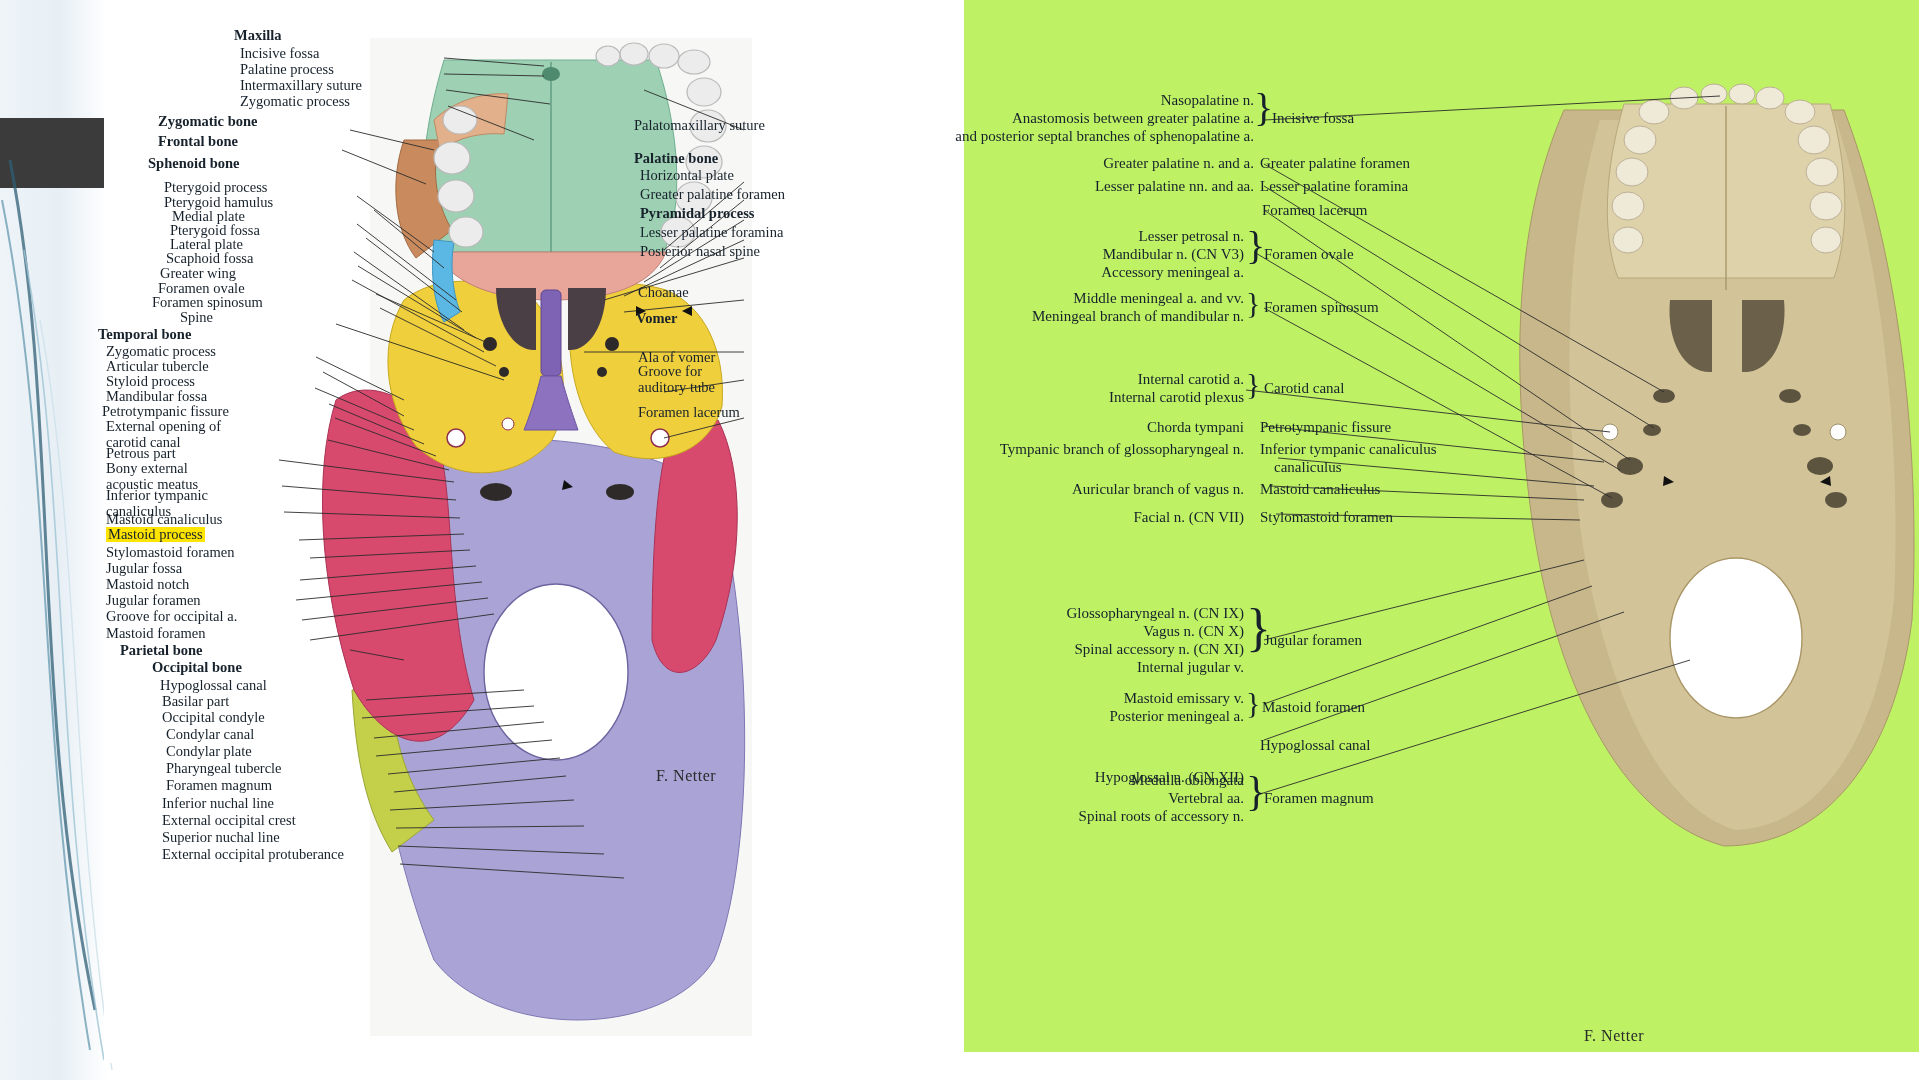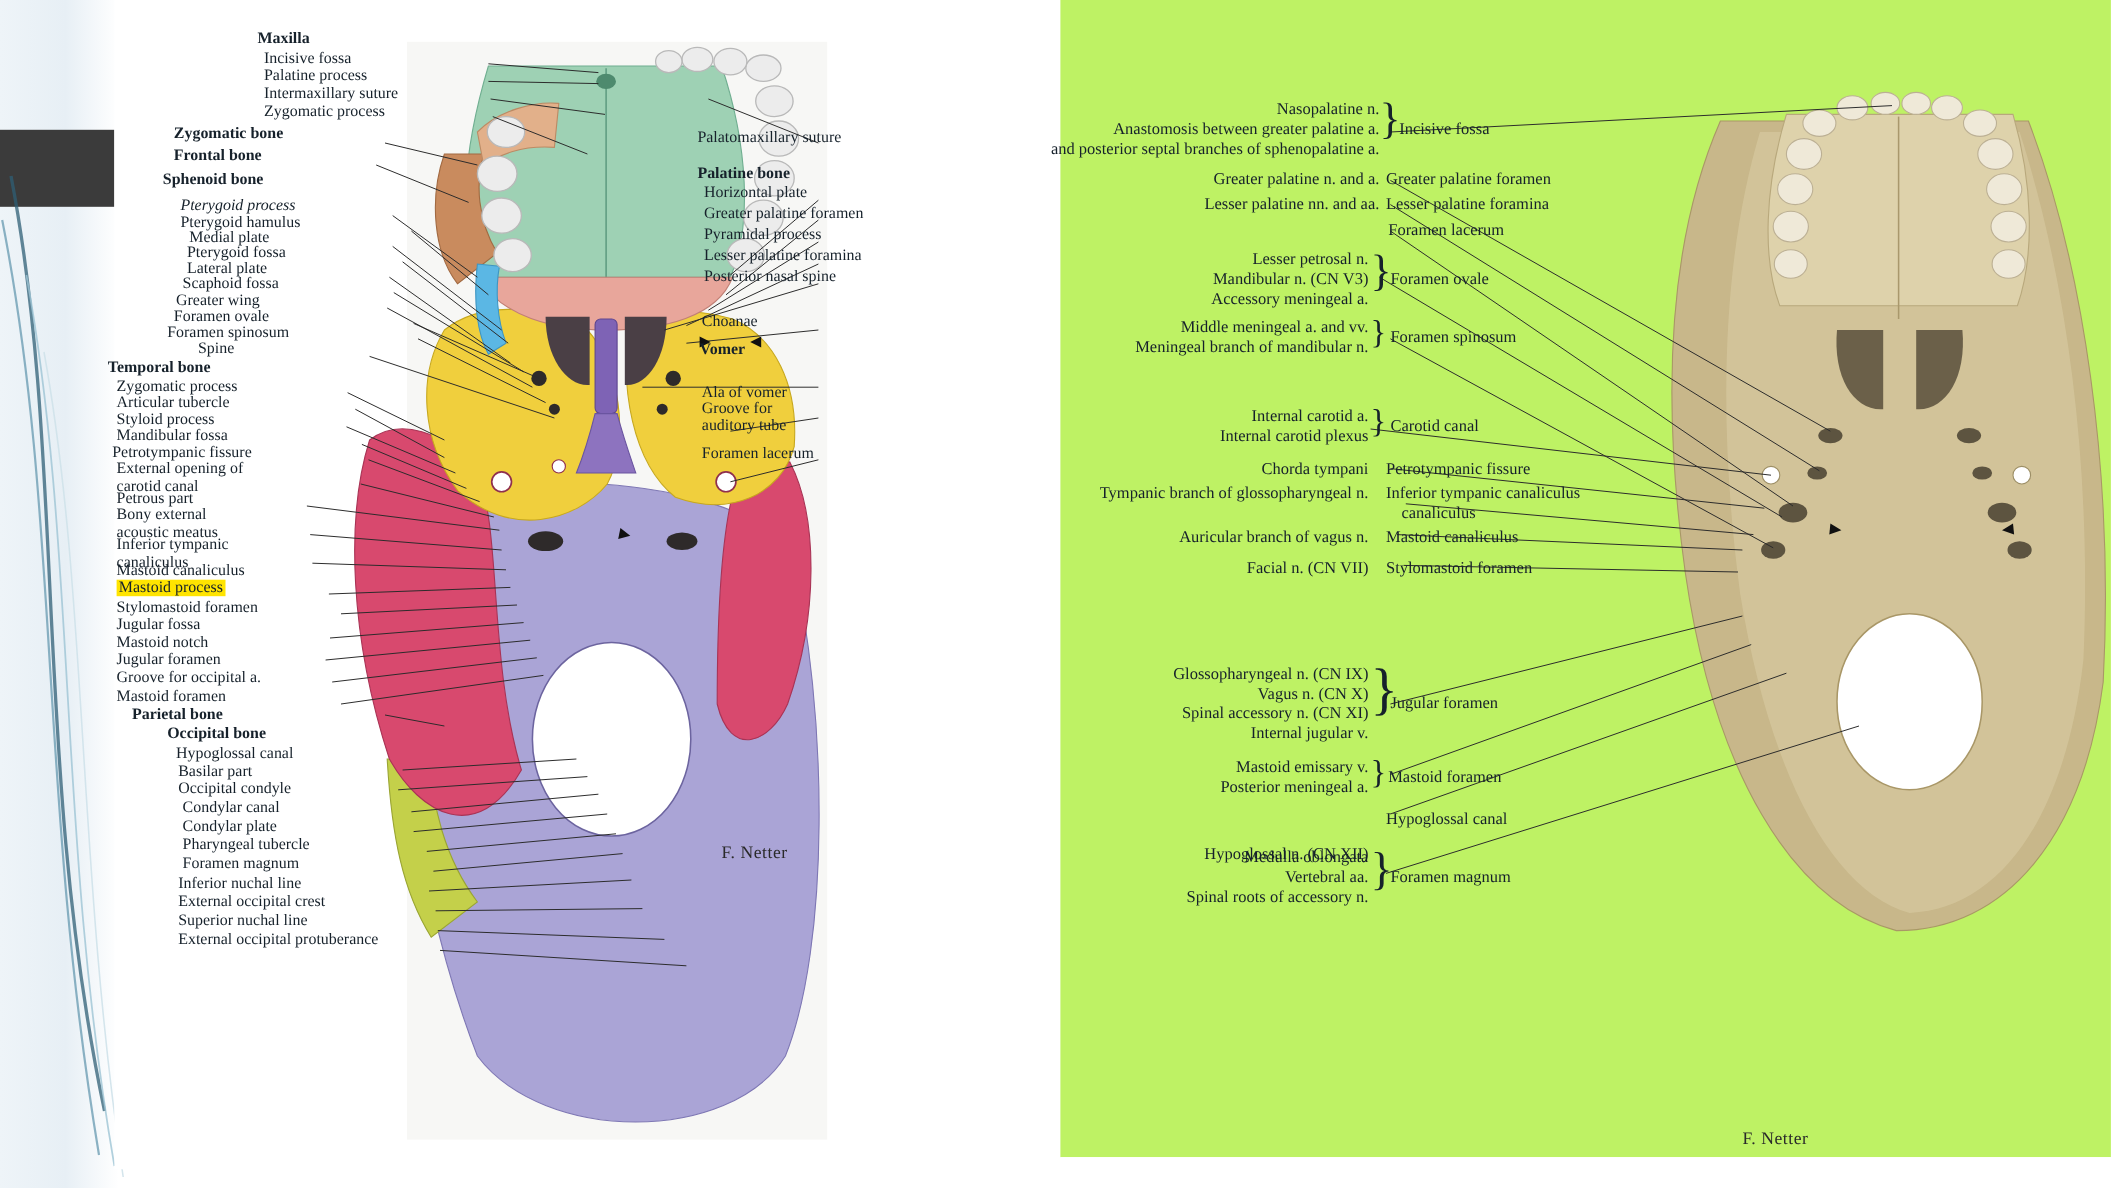--- a/index.html
+++ b/index.html
@@ -232,21 +232,21 @@
     <div class="lbl b" style="left:130px;top:28px;">Maxilla</div>
     <div class="lbl" style="left:136px;top:46px;">Incisive fossa</div>
     <div class="lbl" style="left:136px;top:62px;">Palatine process</div>
     <div class="lbl" style="left:136px;top:78px;">Intermaxillary suture</div>
     <div class="lbl" style="left:136px;top:94px;">Zygomatic process</div>
 
     <div class="lbl b" style="left:54px;top:114px;">Zygomatic bone</div>
     <div class="lbl b" style="left:54px;top:134px;">Frontal bone</div>
 
     <div class="lbl b" style="left:44px;top:156px;">Sphenoid bone</div>
-    <div class="lbl" style="left:60px;top:180px;font-style:italic;">Pterygoid process</div>
+    <div class="lbl" style="left:60px;top:180px;">Pterygoid process</div>
     <div class="lbl" style="left:60px;top:195px;">Pterygoid hamulus</div>
     <div class="lbl" style="left:68px;top:209px;">Medial plate</div>
     <div class="lbl" style="left:66px;top:223px;">Pterygoid fossa</div>
     <div class="lbl" style="left:66px;top:237px;">Lateral plate</div>
     <div class="lbl" style="left:62px;top:251px;">Scaphoid fossa</div>
     <div class="lbl" style="left:56px;top:266px;">Greater wing</div>
     <div class="lbl" style="left:54px;top:281px;">Foramen ovale</div>
     <div class="lbl" style="left:48px;top:295px;">Foramen spinosum</div>
     <div class="lbl" style="left:76px;top:310px;">Spine</div>
 
@@ -280,21 +280,21 @@
     <div class="lbl" style="left:62px;top:778px;">Foramen magnum</div>
     <div class="lbl" style="left:58px;top:796px;">Inferior nuchal line</div>
     <div class="lbl" style="left:58px;top:813px;">External occipital crest</div>
     <div class="lbl" style="left:58px;top:830px;">Superior nuchal line</div>
     <div class="lbl" style="left:58px;top:847px;">External occipital protuberance</div>
 
     <div class="lbl" style="left:530px;top:118px;">Palatomaxillary suture</div>
     <div class="lbl b" style="left:530px;top:151px;">Palatine bone</div>
     <div class="lbl" style="left:536px;top:168px;">Horizontal plate</div>
     <div class="lbl" style="left:536px;top:187px;">Greater palatine foramen</div>
-    <div class="lbl" style="left:536px;top:206px;">Pyramidal process</div>
+    <div class="lbl" style="left:536px;top:206px;font-weight:bold;">Pyramidal process</div>
     <div class="lbl" style="left:536px;top:225px;">Lesser palatine foramina</div>
     <div class="lbl" style="left:536px;top:244px;">Posterior nasal spine</div>
     <div class="lbl" style="left:534px;top:285px;">Choanae</div>
     <div class="lbl b" style="left:532px;top:311px;">Vomer</div>
     <div class="lbl" style="left:534px;top:338px;margin-top:12px;">Ala of vomer</div>
     <div class="lbl" style="left:534px;top:364px;width:115px;white-space:normal;line-height:1.08;">Groove for auditory tube</div>
     <div class="lbl" style="left:534px;top:405px;">Foramen lacerum</div>
 
     <div class="sig" style="left:552px;top:730px;">F. Netter</div>
   </div>

